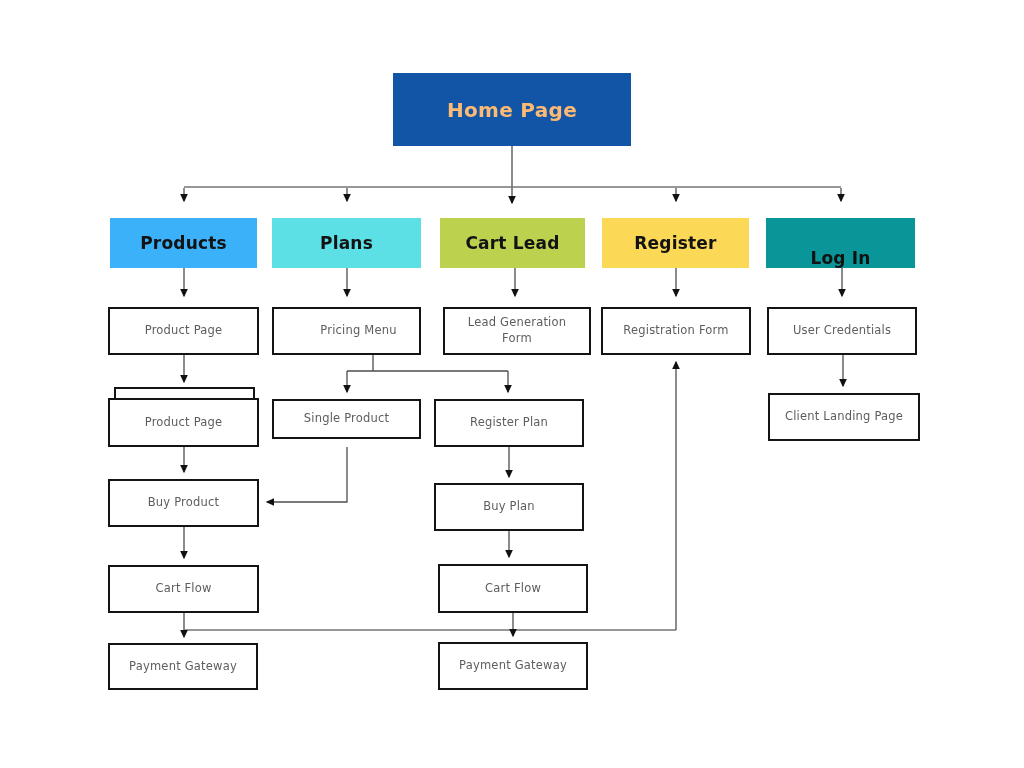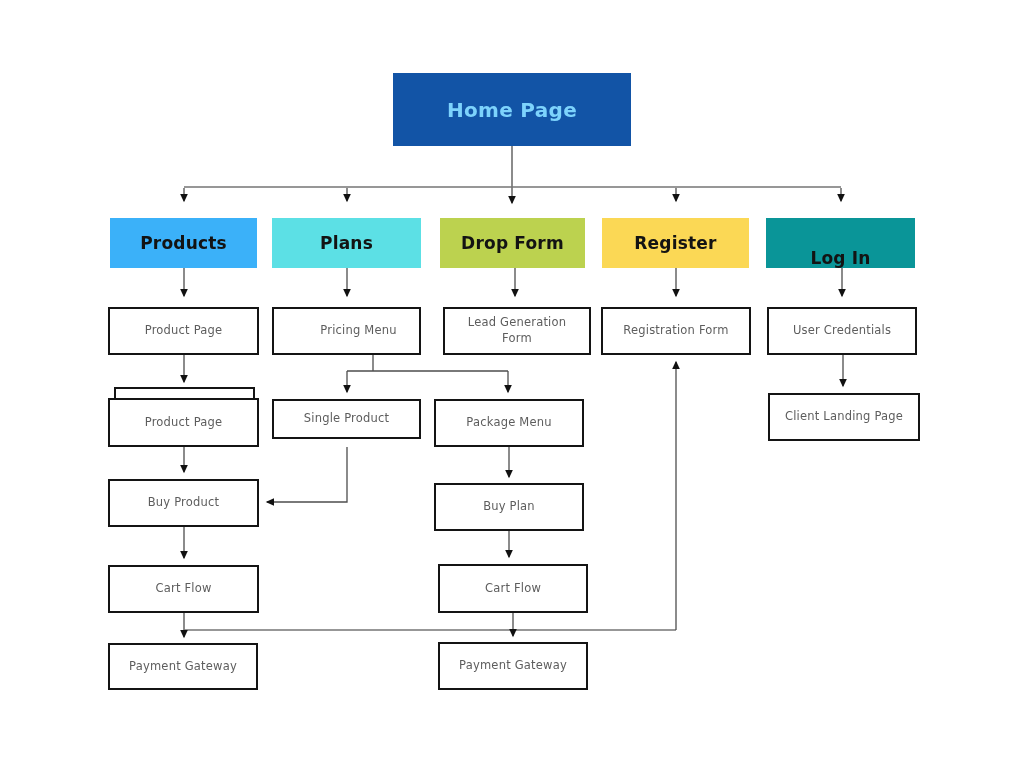--- a/index.html
+++ b/index.html
@@ -27,21 +27,21 @@
   }
   .plain span{display:block;}
   .narrow span{max-width:105px;}
   .section{
     color:#131313;
     font-weight:bold;
     font-size:17px;
     letter-spacing:.2px;
   }
   .home{
-    color:#7dd3fc;
+    color:#fdba74;
     font-weight:bold;
     font-size:20px;
     letter-spacing:.3px;
   }
   .stack-back{
     position:absolute;
     background:#ffffff;
     border:2.5px solid #141414;
     box-sizing:border-box;
   }
@@ -98,21 +98,21 @@
     <span>Home Page</span>
   </div>
 
   <div class="node section" style="left: 110px; top: 218px; width: 147px; height: 50px; background-color: rgb(59, 177, 249);">
     <span>Products</span>
   </div>
   <div class="node section" style="left: 272px; top: 218px; width: 149px; height: 50px; background-color: rgb(92, 224, 229);">
     <span>Plans</span>
   </div>
   <div class="node section" style="left: 440px; top: 218px; width: 145px; height: 50px; background-color: rgb(188, 210, 79);">
-    <span>Drop Form</span>
+    <span>Cart Lead</span>
   </div>
   <div class="node section" style="left: 602px; top: 218px; width: 147px; height: 50px; background-color: rgb(251, 216, 85);">
     <span>Register</span>
   </div>
   <div class="node section" style="left: 766px; top: 218px; width: 149px; height: 50px; background-color: rgb(10, 149, 152); align-items: flex-end;">
     <span>Log In</span>
   </div>
 
   <div class="node plain" style="left:108px;top:307px;width:151px;height:48px;">
     <span>Product Page</span>
@@ -131,21 +131,21 @@
   </div>
 
   <div class="stack-back" style="left:114px;top:387px;width:141px;height:26px;"></div>
   <div class="node plain" style="left:108px;top:398px;width:151px;height:49px;">
     <span>Product Page</span>
   </div>
   <div class="node plain" style="left:272px;top:399px;width:149px;height:40px;">
     <span>Single Product</span>
   </div>
   <div class="node plain" style="left:434px;top:399px;width:150px;height:48px;">
-    <span>Package Menu</span>
+    <span>Register Plan</span>
   </div>
   <div class="node plain" style="left:768px;top:393px;width:152px;height:48px;">
     <span>Client Landing Page</span>
   </div>
 
   <div class="node plain" style="left:434px;top:483px;width:150px;height:48px;">
     <span>Buy Plan</span>
   </div>
   <div class="node plain" style="left:108px;top:479px;width:151px;height:48px;">
     <span>Buy Product</span>

